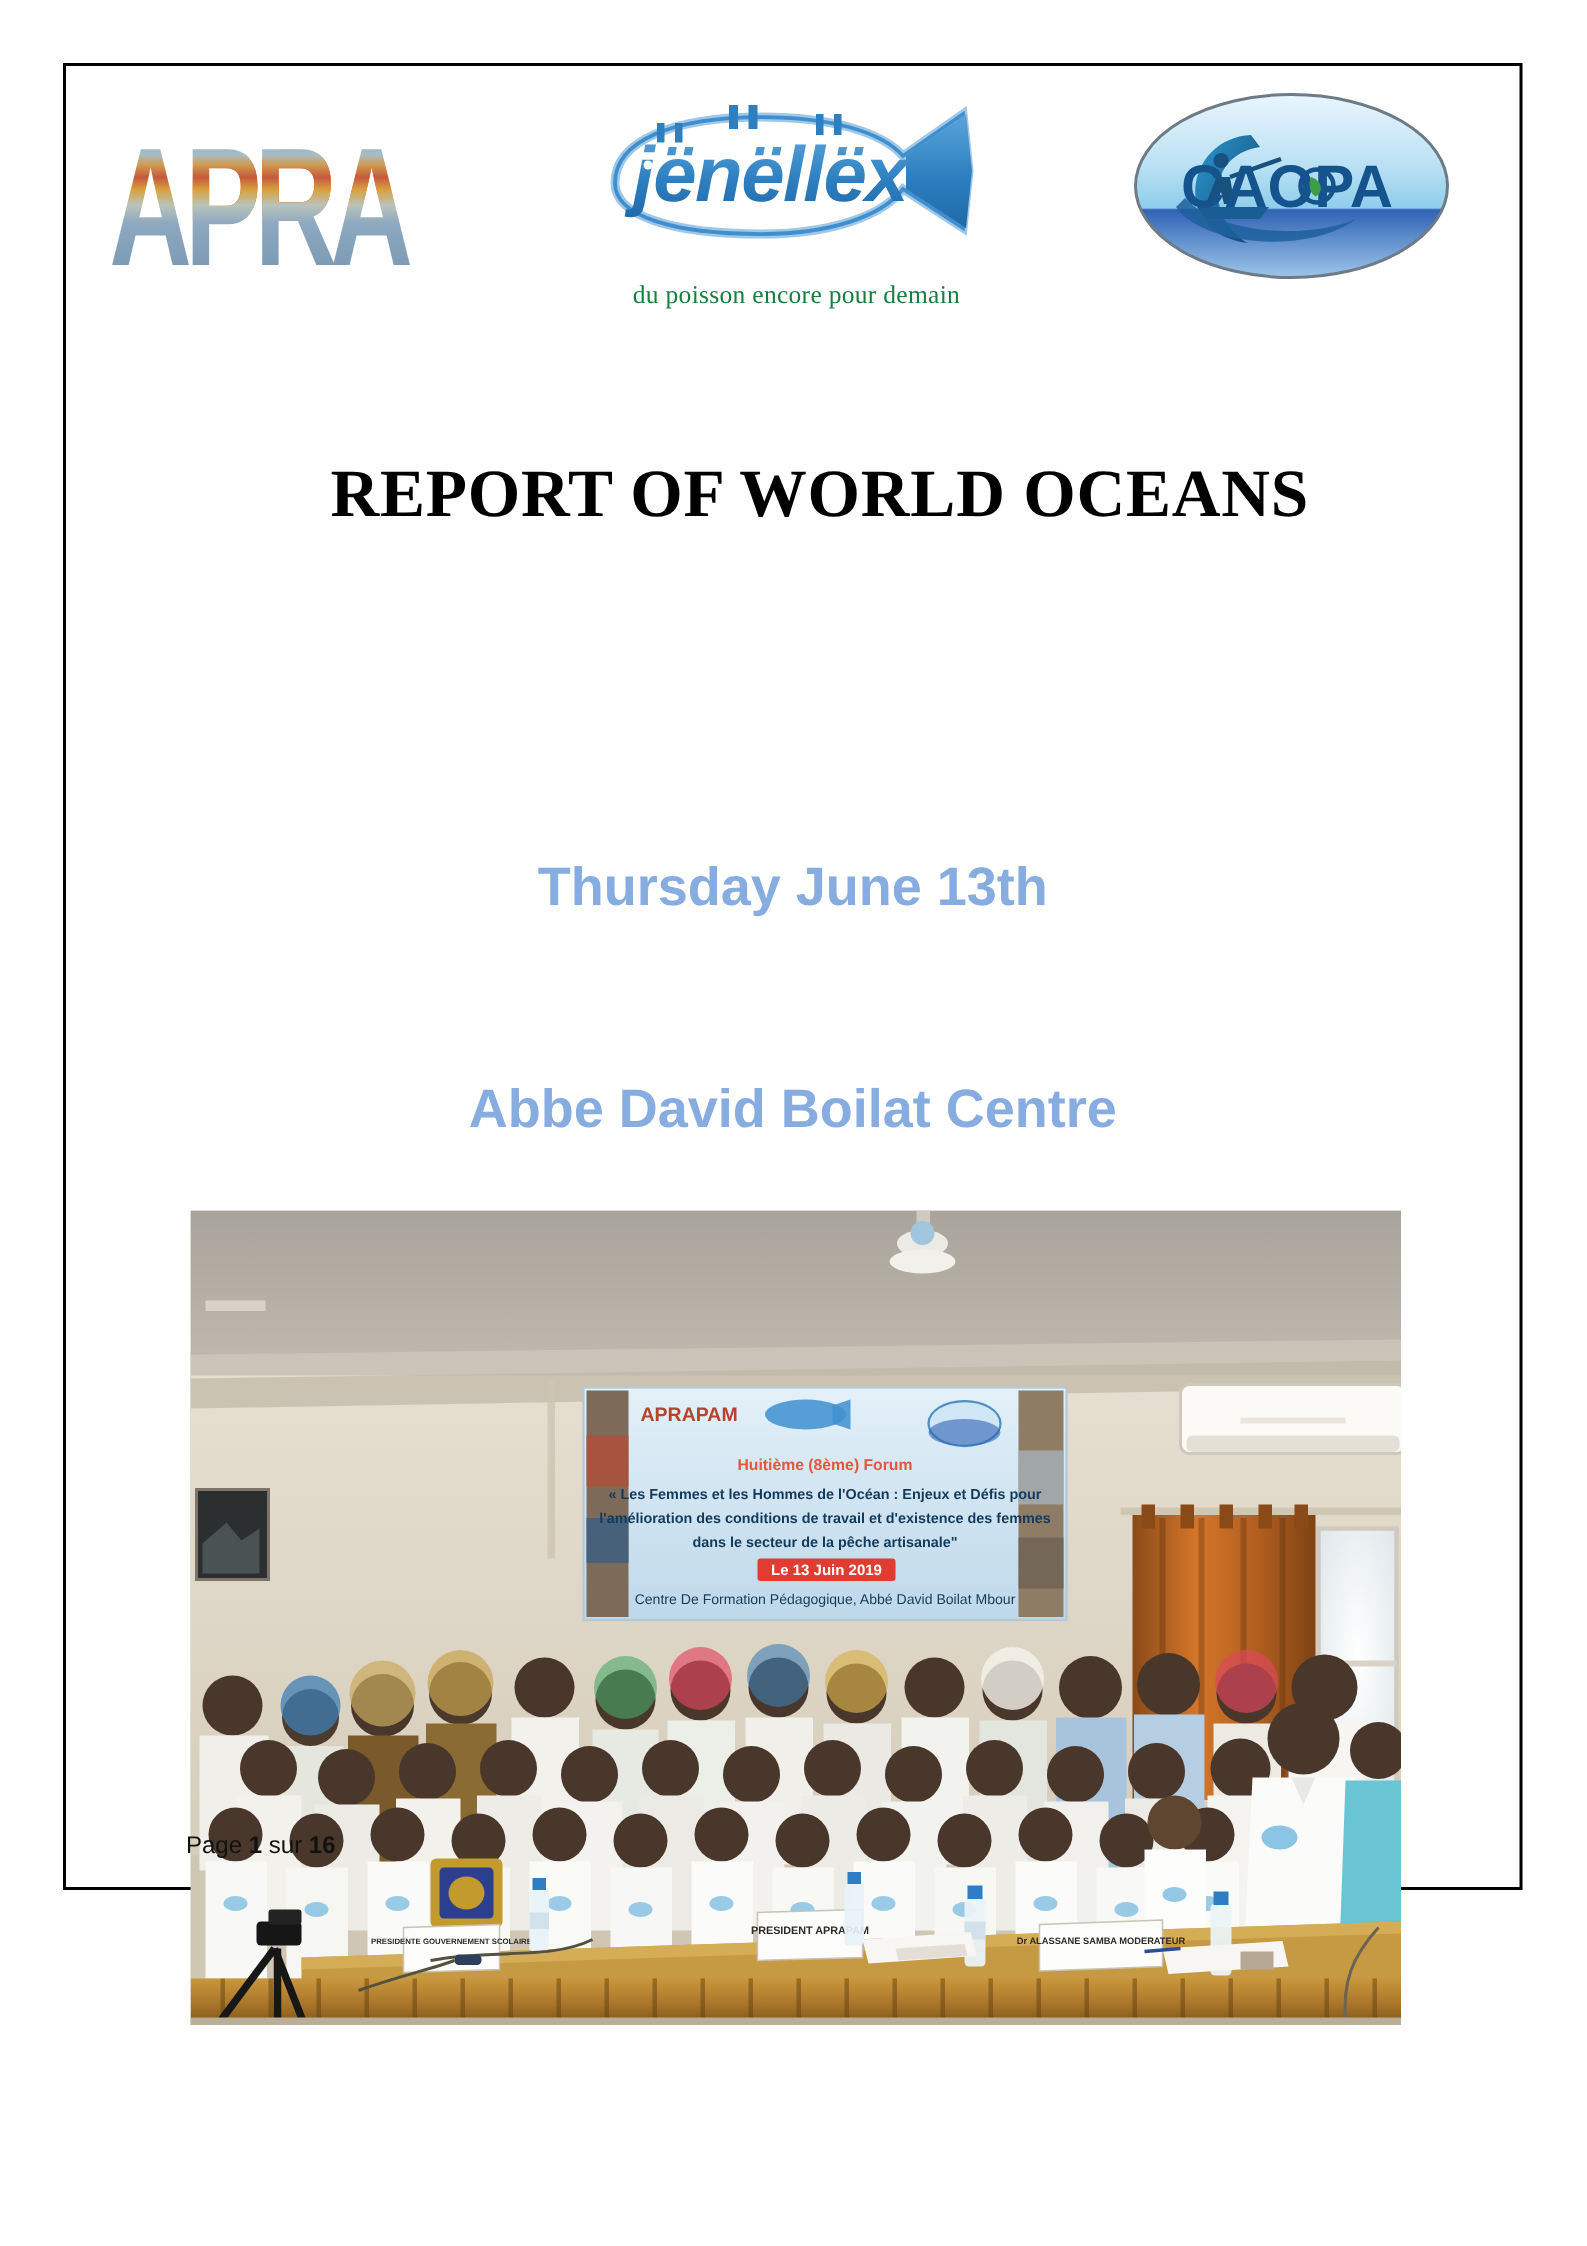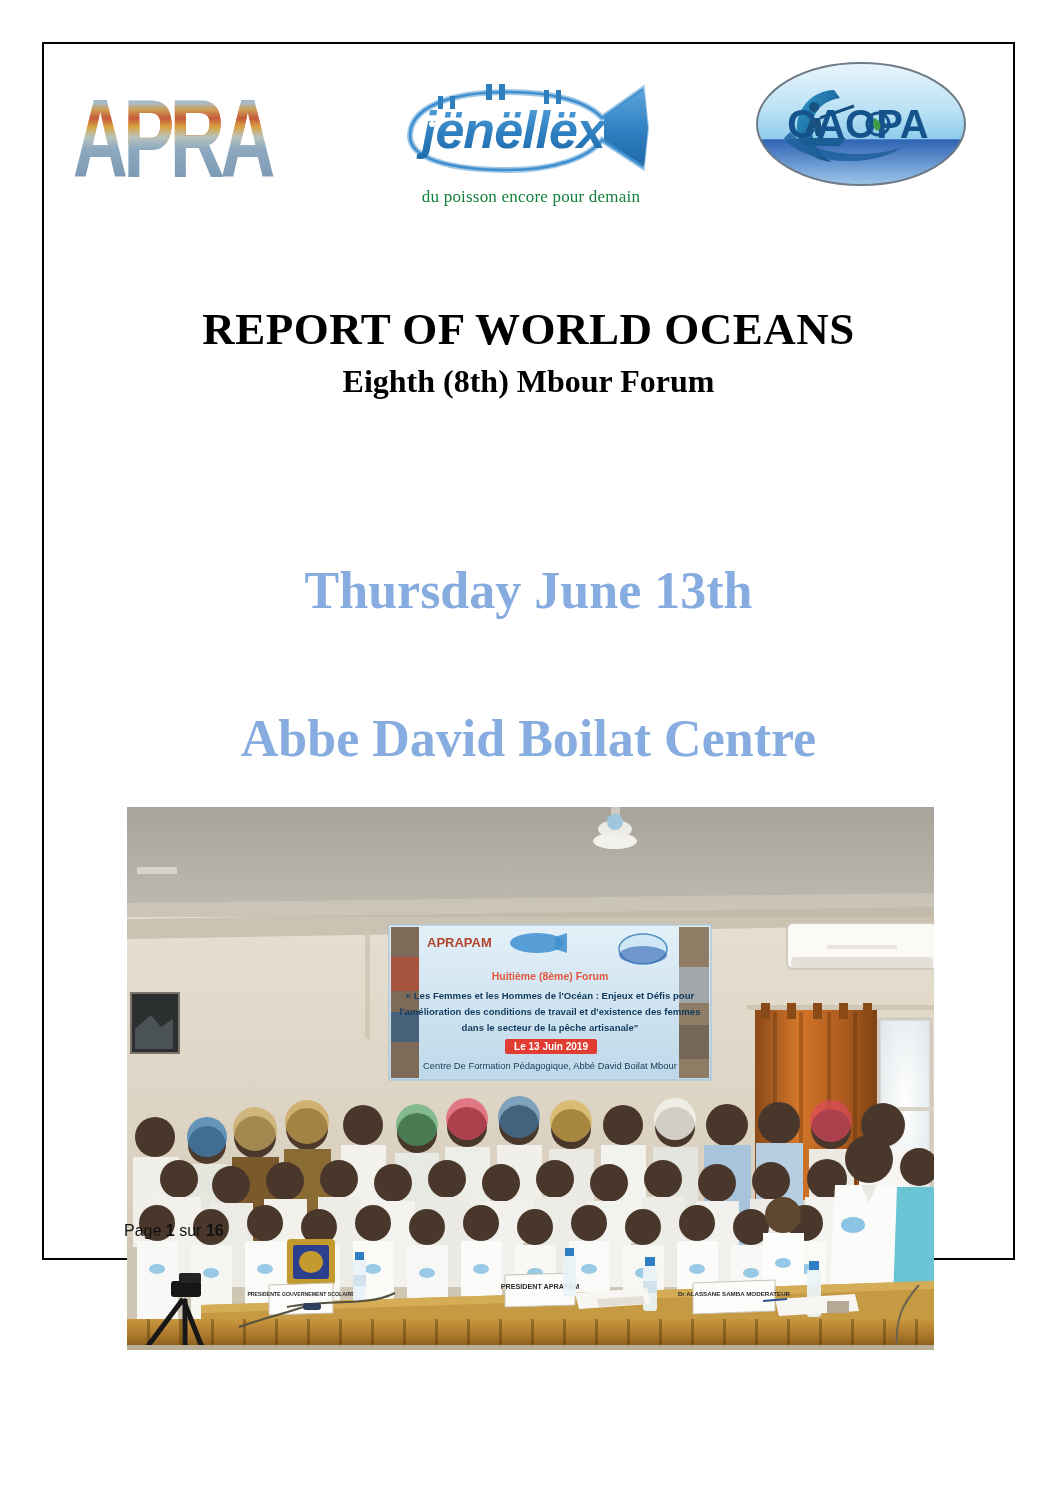--- a/index.html
+++ b/index.html
@@ -77,21 +77,21 @@
     -webkit-background-clip: text;
     background-clip: text;
     color: transparent;
     -webkit-text-fill-color: transparent;
   }
 
   
   #jenellex-logo {
     position: absolute;
     left: 352px;
-    top: 22px;
+    top: 8px;
     width: 268px;
     height: 125px;
     text-decoration: underline;
   }
   #jenellex-logo svg { display: block; }
   #jenellex-tagline {
     position: absolute;
     left: 322px;
     top: 143px;
     width: 330px;
@@ -112,20 +112,21 @@
   }
   #caopa-logo svg { display: block; }
 
   
   #title-block {
     position: absolute;
     left: 0;
     top: 258px;
     width: 100%;
     text-align: center;
+    padding-left: 18px;
   }
   .main-title {
     font-family: "Liberation Serif", serif;
     font-weight: bold;
     font-size: 45px;
     line-height: 54px;
     color: #000000;
     letter-spacing: 0.5px;
     margin: 0;
   }
@@ -139,23 +140,23 @@
   }
 
   #event-block {
     position: absolute;
     left: 0;
     top: 518px;
     width: 100%;
     text-align: center;
   }
   .event-line {
-    font-family: Liberation Serif, serif;
+    font-family: Liberation Sans, sans-serif;
     font-weight: bold;
-    font-size: 52px;
+    font-size: 36px;
     line-height: 58px;
     color: #86ace0;
     margin: 0;
   }
   .event-line.second { margin-top: 90px; }
 
   
   #event-photo {
     position: absolute;
     left: 83px;
@@ -247,21 +248,20 @@
           <text x="104" y="78" font-family="'Liberation Sans', sans-serif" font-size="40" font-weight="bold" fill="#15538c" text-anchor="middle">CAOPA</text>
 
           <circle cx="124" cy="64" r="11" fill="none" stroke="#15538c" stroke-width="3"></circle>
           <path d="M120 58 C127 60 129 68 123 71 C119 69 118 62 120 58 Z" fill="#3f9d4a"></path>
         </svg>
       </div>
     </div>
 
     <div id="title-block">
       <div class="main-title">REPORT OF WORLD OCEANS</div>
-      <div class="sub-title">Eighth (8th) Mbour Forum</div>
     </div>
 
     <div id="event-block">
       <div class="event-line">Thursday June 13th</div>
       <div class="event-line second">Abbe David Boilat Centre</div>
     </div>
 
     <div id="event-photo">
       <svg width="807" height="543" viewBox="0 0 807 543">
         <defs>

